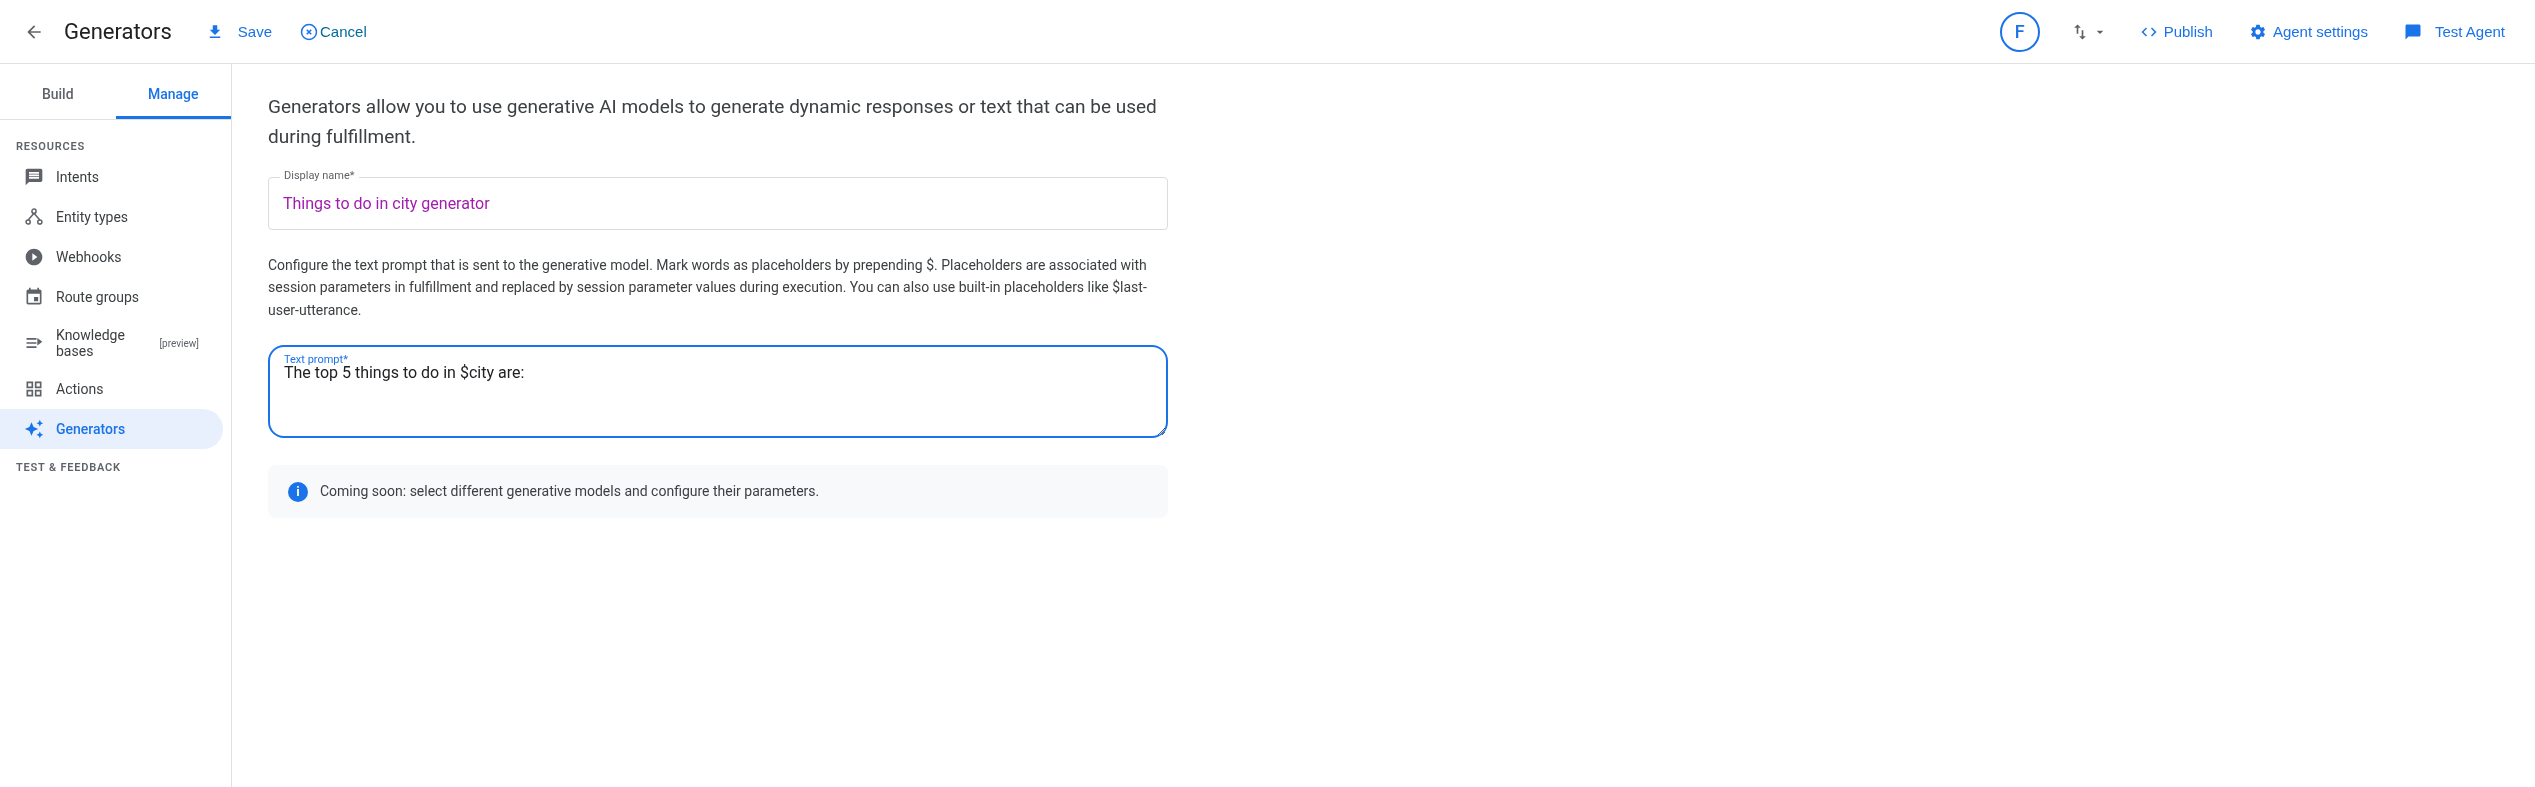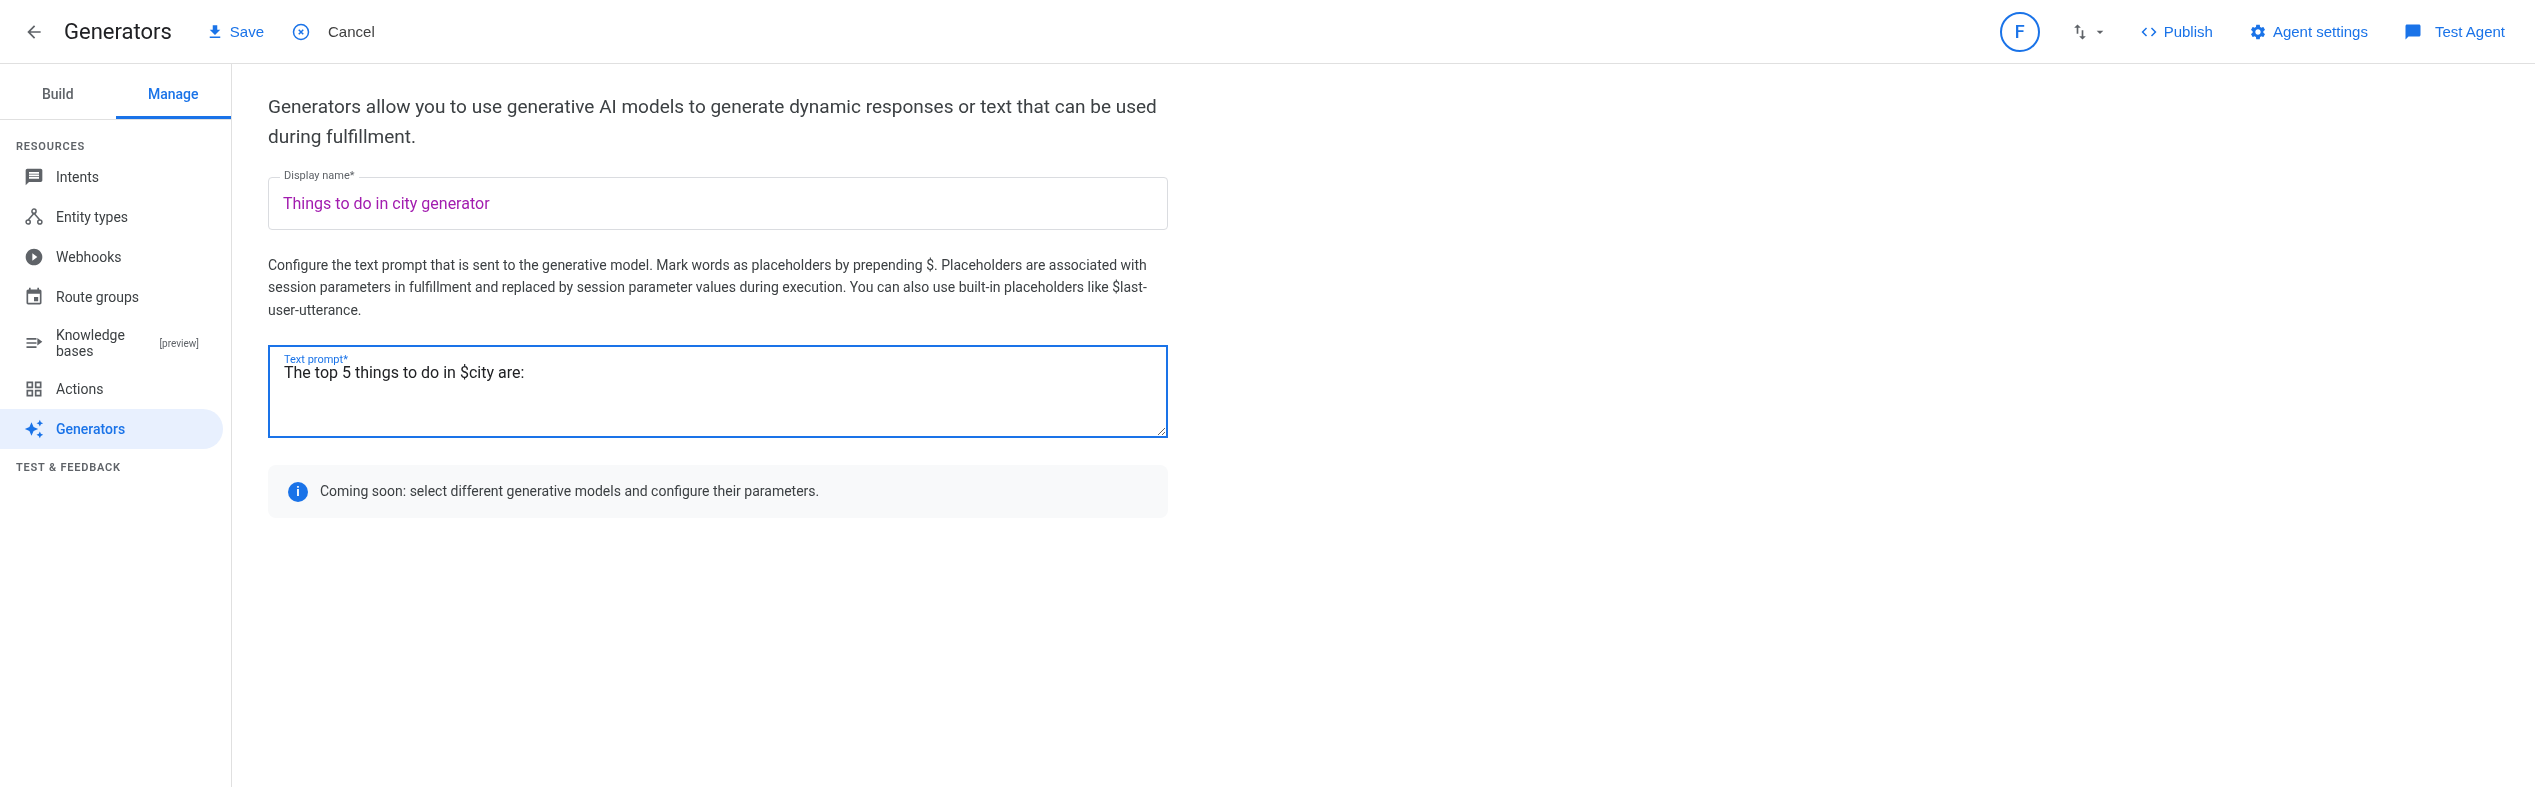--- a/index.html
+++ b/index.html
@@ -18,24 +18,24 @@
     .back-btn {
       background: none; border: none; cursor: pointer; color: #5f6368; display: flex; align-items: center; justify-content: center; padding: 4px;
     }
     .page-title {
       font-size: 22px; font-weight: 400; color: #202124; margin-right: 8px;
     }
     .top-bar-actions {
       display: flex; align-items: center; gap: 8px; margin-right: auto;
     }
     .btn-save {
-      display: flex; align-items: center; gap: 6px; color: #1a73e8; background: none; border: none; cursor: pointer; font-size: 15px; font-weight: 500; padding: 6px 10px;
+      display: flex; align-items: center; gap: 14px; color: #1a73e8; background: none; border: none; cursor: pointer; font-size: 15px; font-weight: 500; padding: 6px 10px;
     }
     .btn-cancel {
-      display: flex; align-items: center; gap: 18px; color: #404040; background: none; border: none; cursor: pointer; font-size: 15px; font-weight: 500; padding: 6px 10px;
+      display: flex; align-items: center; gap: 2px; color: #0369a1; background: none; border: none; cursor: pointer; font-size: 15px; font-weight: 500; padding: 6px 10px;
     }
     .avatar {
       width: 40px; height: 40px; border-radius: 50%; border: 2px solid #1a73e8; display: flex; align-items: center; justify-content: center; font-size: 18px; font-weight: 500; color: #1a73e8; margin: 0 8px;
     }
     .sort-btn {
       background: none; border: none; cursor: pointer; color: #5f6368; display: flex; align-items: center; gap: 2px; padding: 6px;
     }
     .btn-publish {
       display: flex; align-items: center; gap: 6px; color: #1a73e8; background: none; border: none; cursor: pointer; font-size: 15px; font-weight: 500; padding: 6px 10px;
     }
@@ -85,21 +85,21 @@
     .form-field {
       position: relative; margin-bottom: 24px; max-width: 900px;
     }
     .field-label {
       position: absolute; top: -8px; left: 12px; background: #fff; padding: 0 4px; font-size: 11px; color: #5f6368; z-index: 1;
     }
     .field-input {
       width: 100%; border: 1px solid #dadce0; border-radius: 4px; padding: 16px 14px; font-size: 16px; color: #a21caf; outline: none; font-family: inherit;
     }
     .field-textarea {
-      width: 100%; border: 2px solid #1a73e8; border-radius: 0; padding: 16px 14px; font-size: 16px; color: #202124; outline: none; font-family: inherit; resize: vertical; min-height: 80px;
+      width: 100%; border: 2px solid #1a73e8; border-radius: 16px; padding: 16px 14px; font-size: 16px; color: #202124; outline: none; font-family: inherit; resize: vertical; min-height: 80px;
     }
     .field-label.active { color: #1a73e8; margin-top: 16px; }
 
     .configure-text {
       font-size: 14px; color: #3c4043; line-height: 1.6; margin-bottom: 24px; max-width: 900px;
     }
 
     .info-box {
       display: flex; align-items: flex-start; gap: 12px; background: #f8f9fa; border-radius: 8px; padding: 16px 20px; max-width: 900px;
     }

